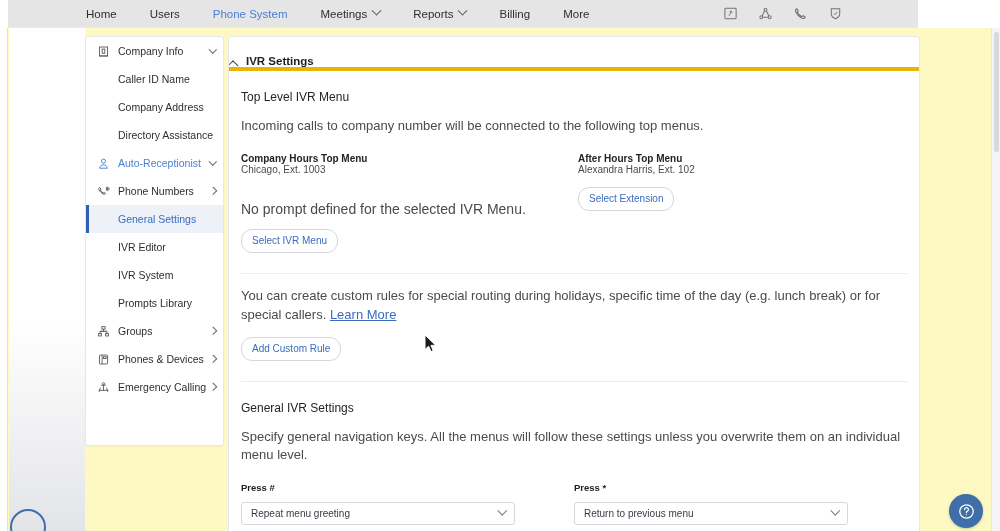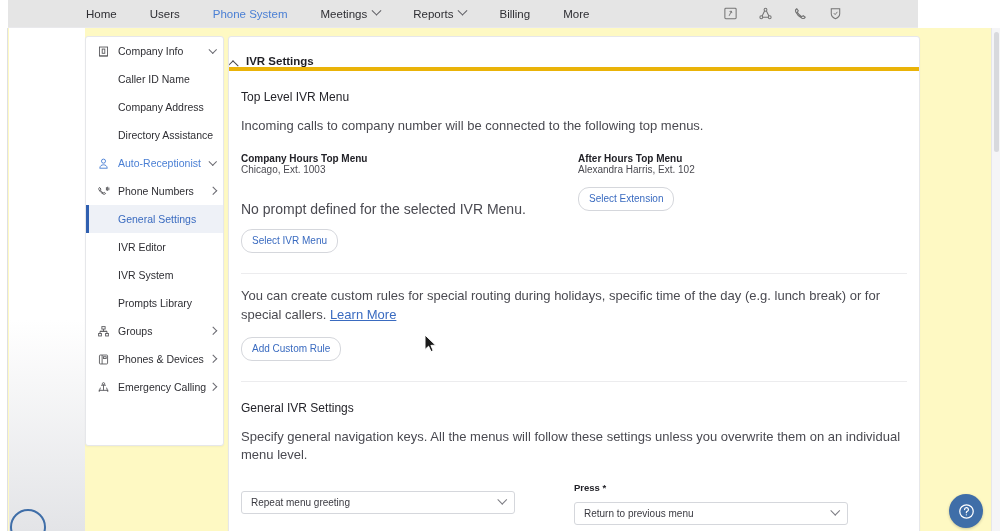--- a/index.html
+++ b/index.html
@@ -344,20 +344,21 @@
       </div>
 
       <div class="divider"></div>
 
       <div class="sec">
         <div class="sec-title">General IVR Settings</div>
         <div class="sec-desc">Specify general navigation keys. All the menus will follow these settings unless you overwrite them on an individual menu level.</div>
 
         <div class="fields">
           <div class="field">
+            <div class="field-label">Press #</div>
             <div class="select">
               <span>Repeat menu greeting</span>
               <span class="sel-caret"></span>
             </div>
           </div>
           <div class="field">
             <div class="field-label">Press *</div>
             <div class="select">
               <span>Return to previous menu</span>
               <span class="sel-caret"></span>

